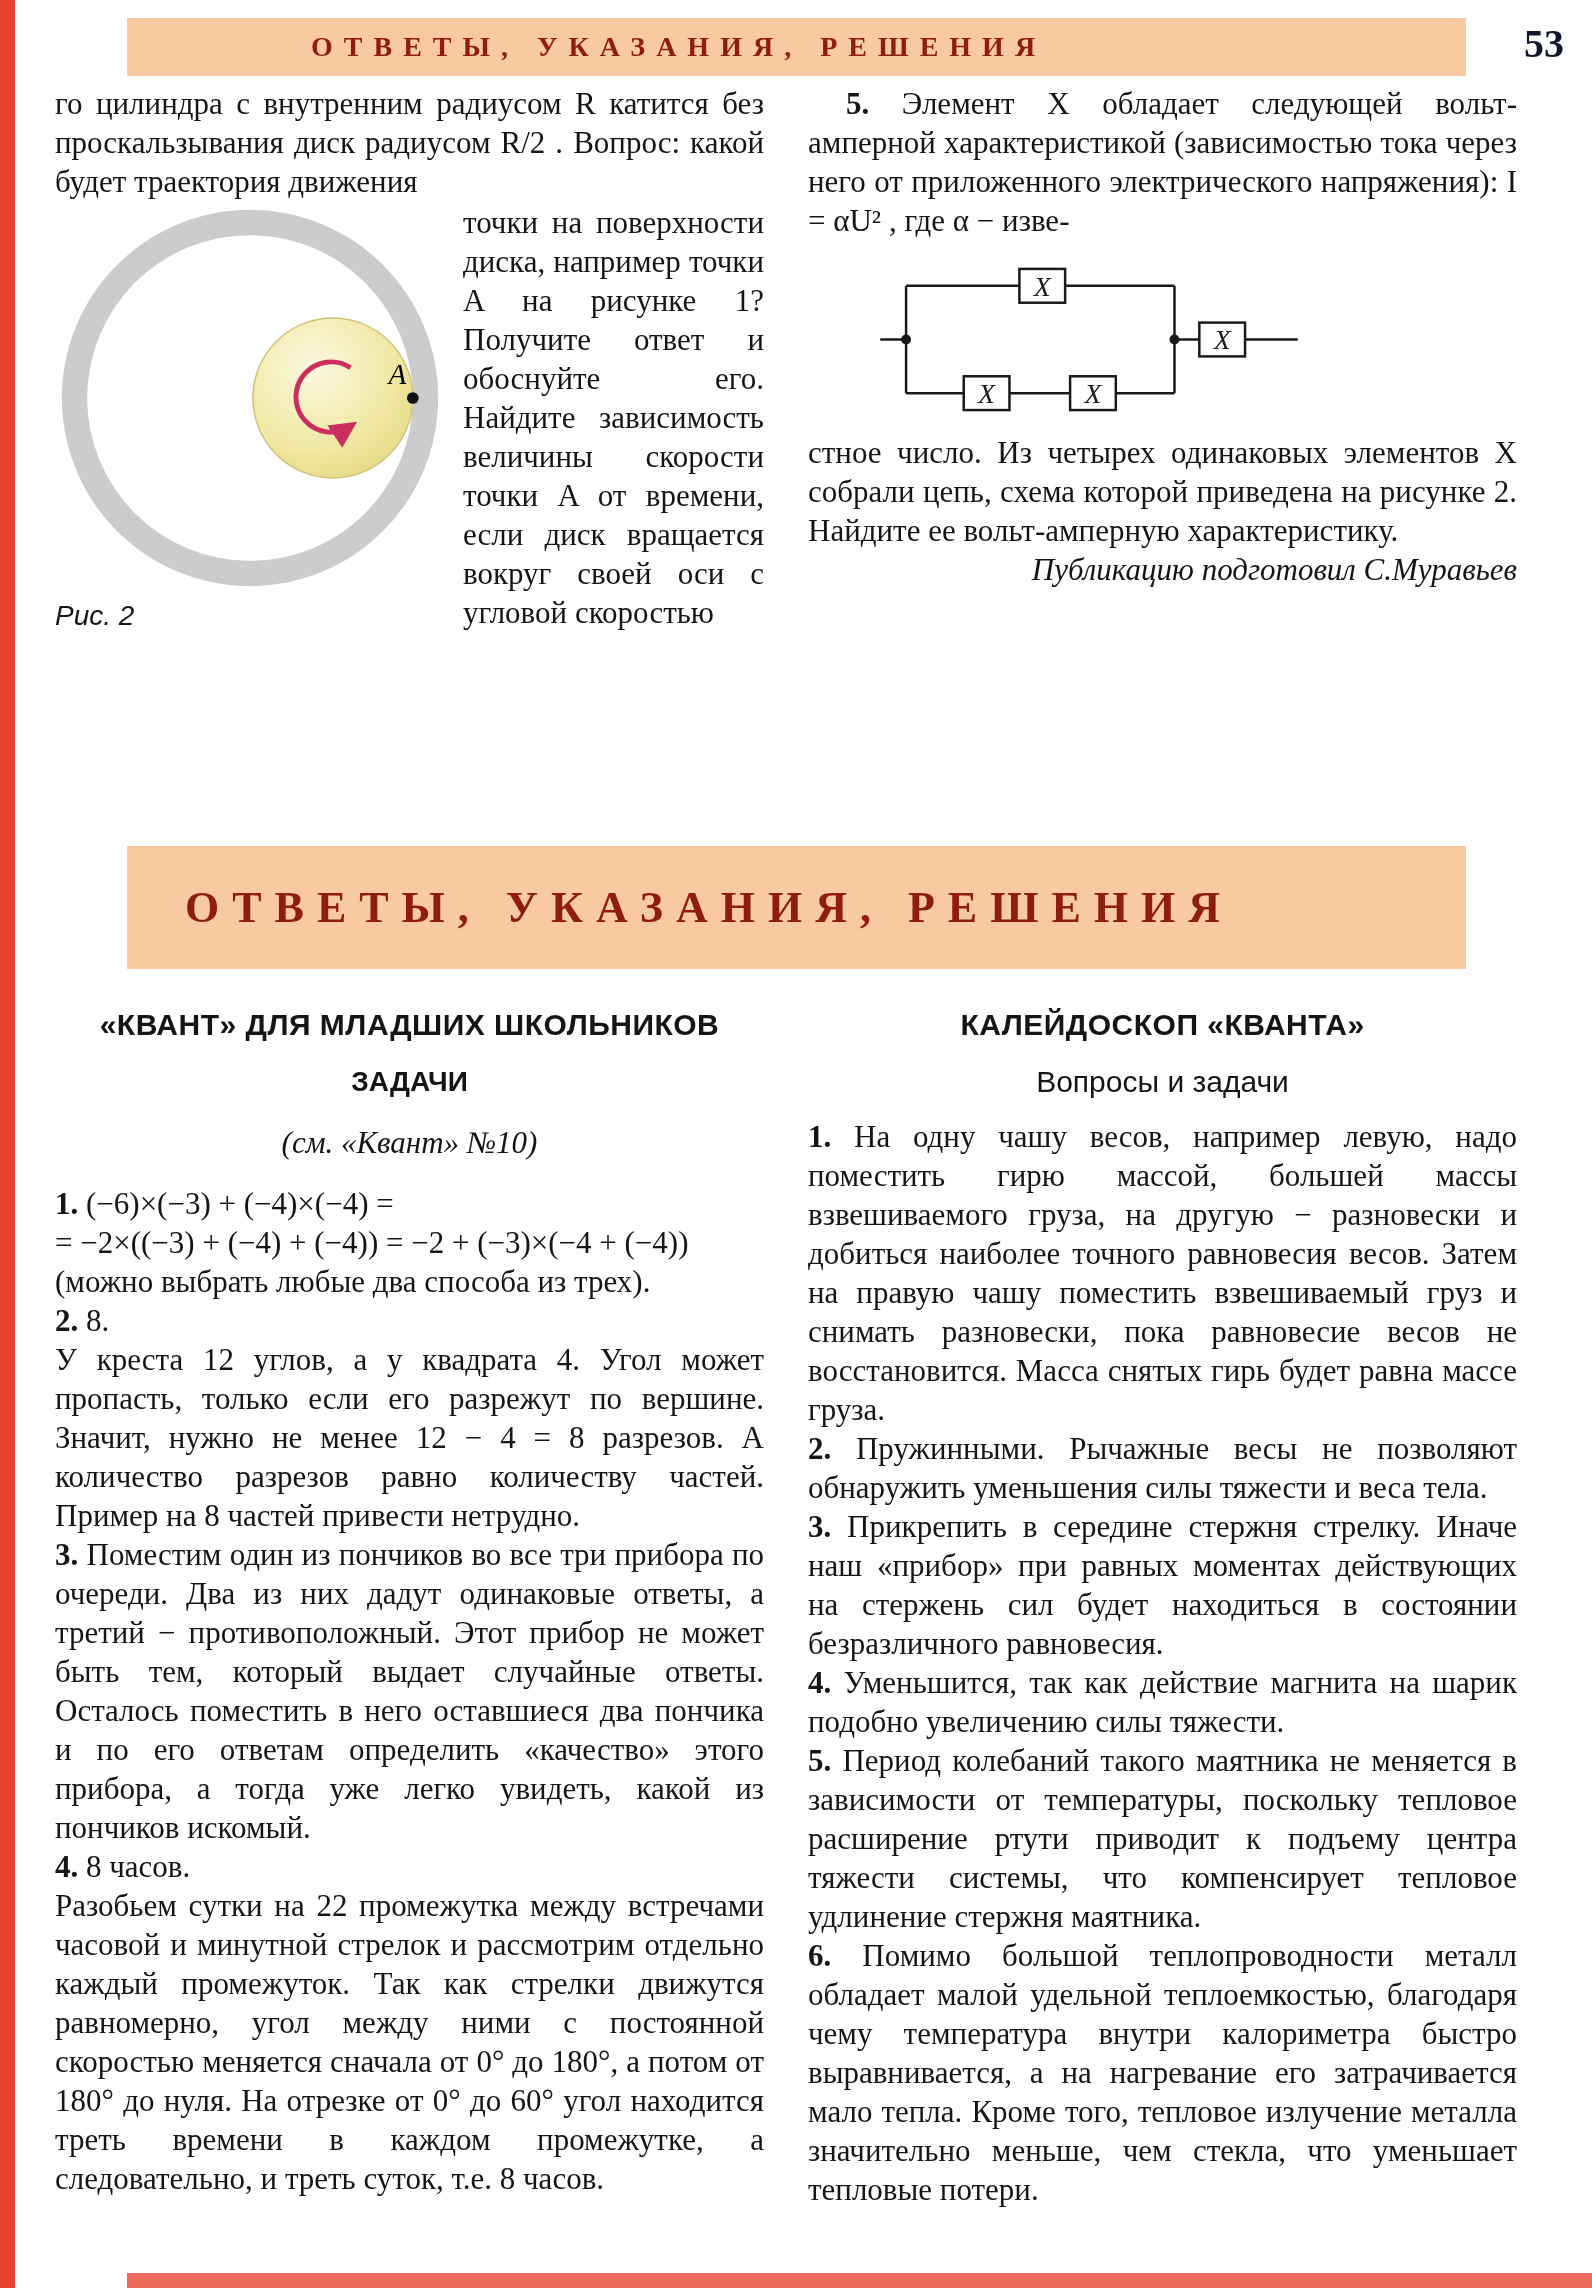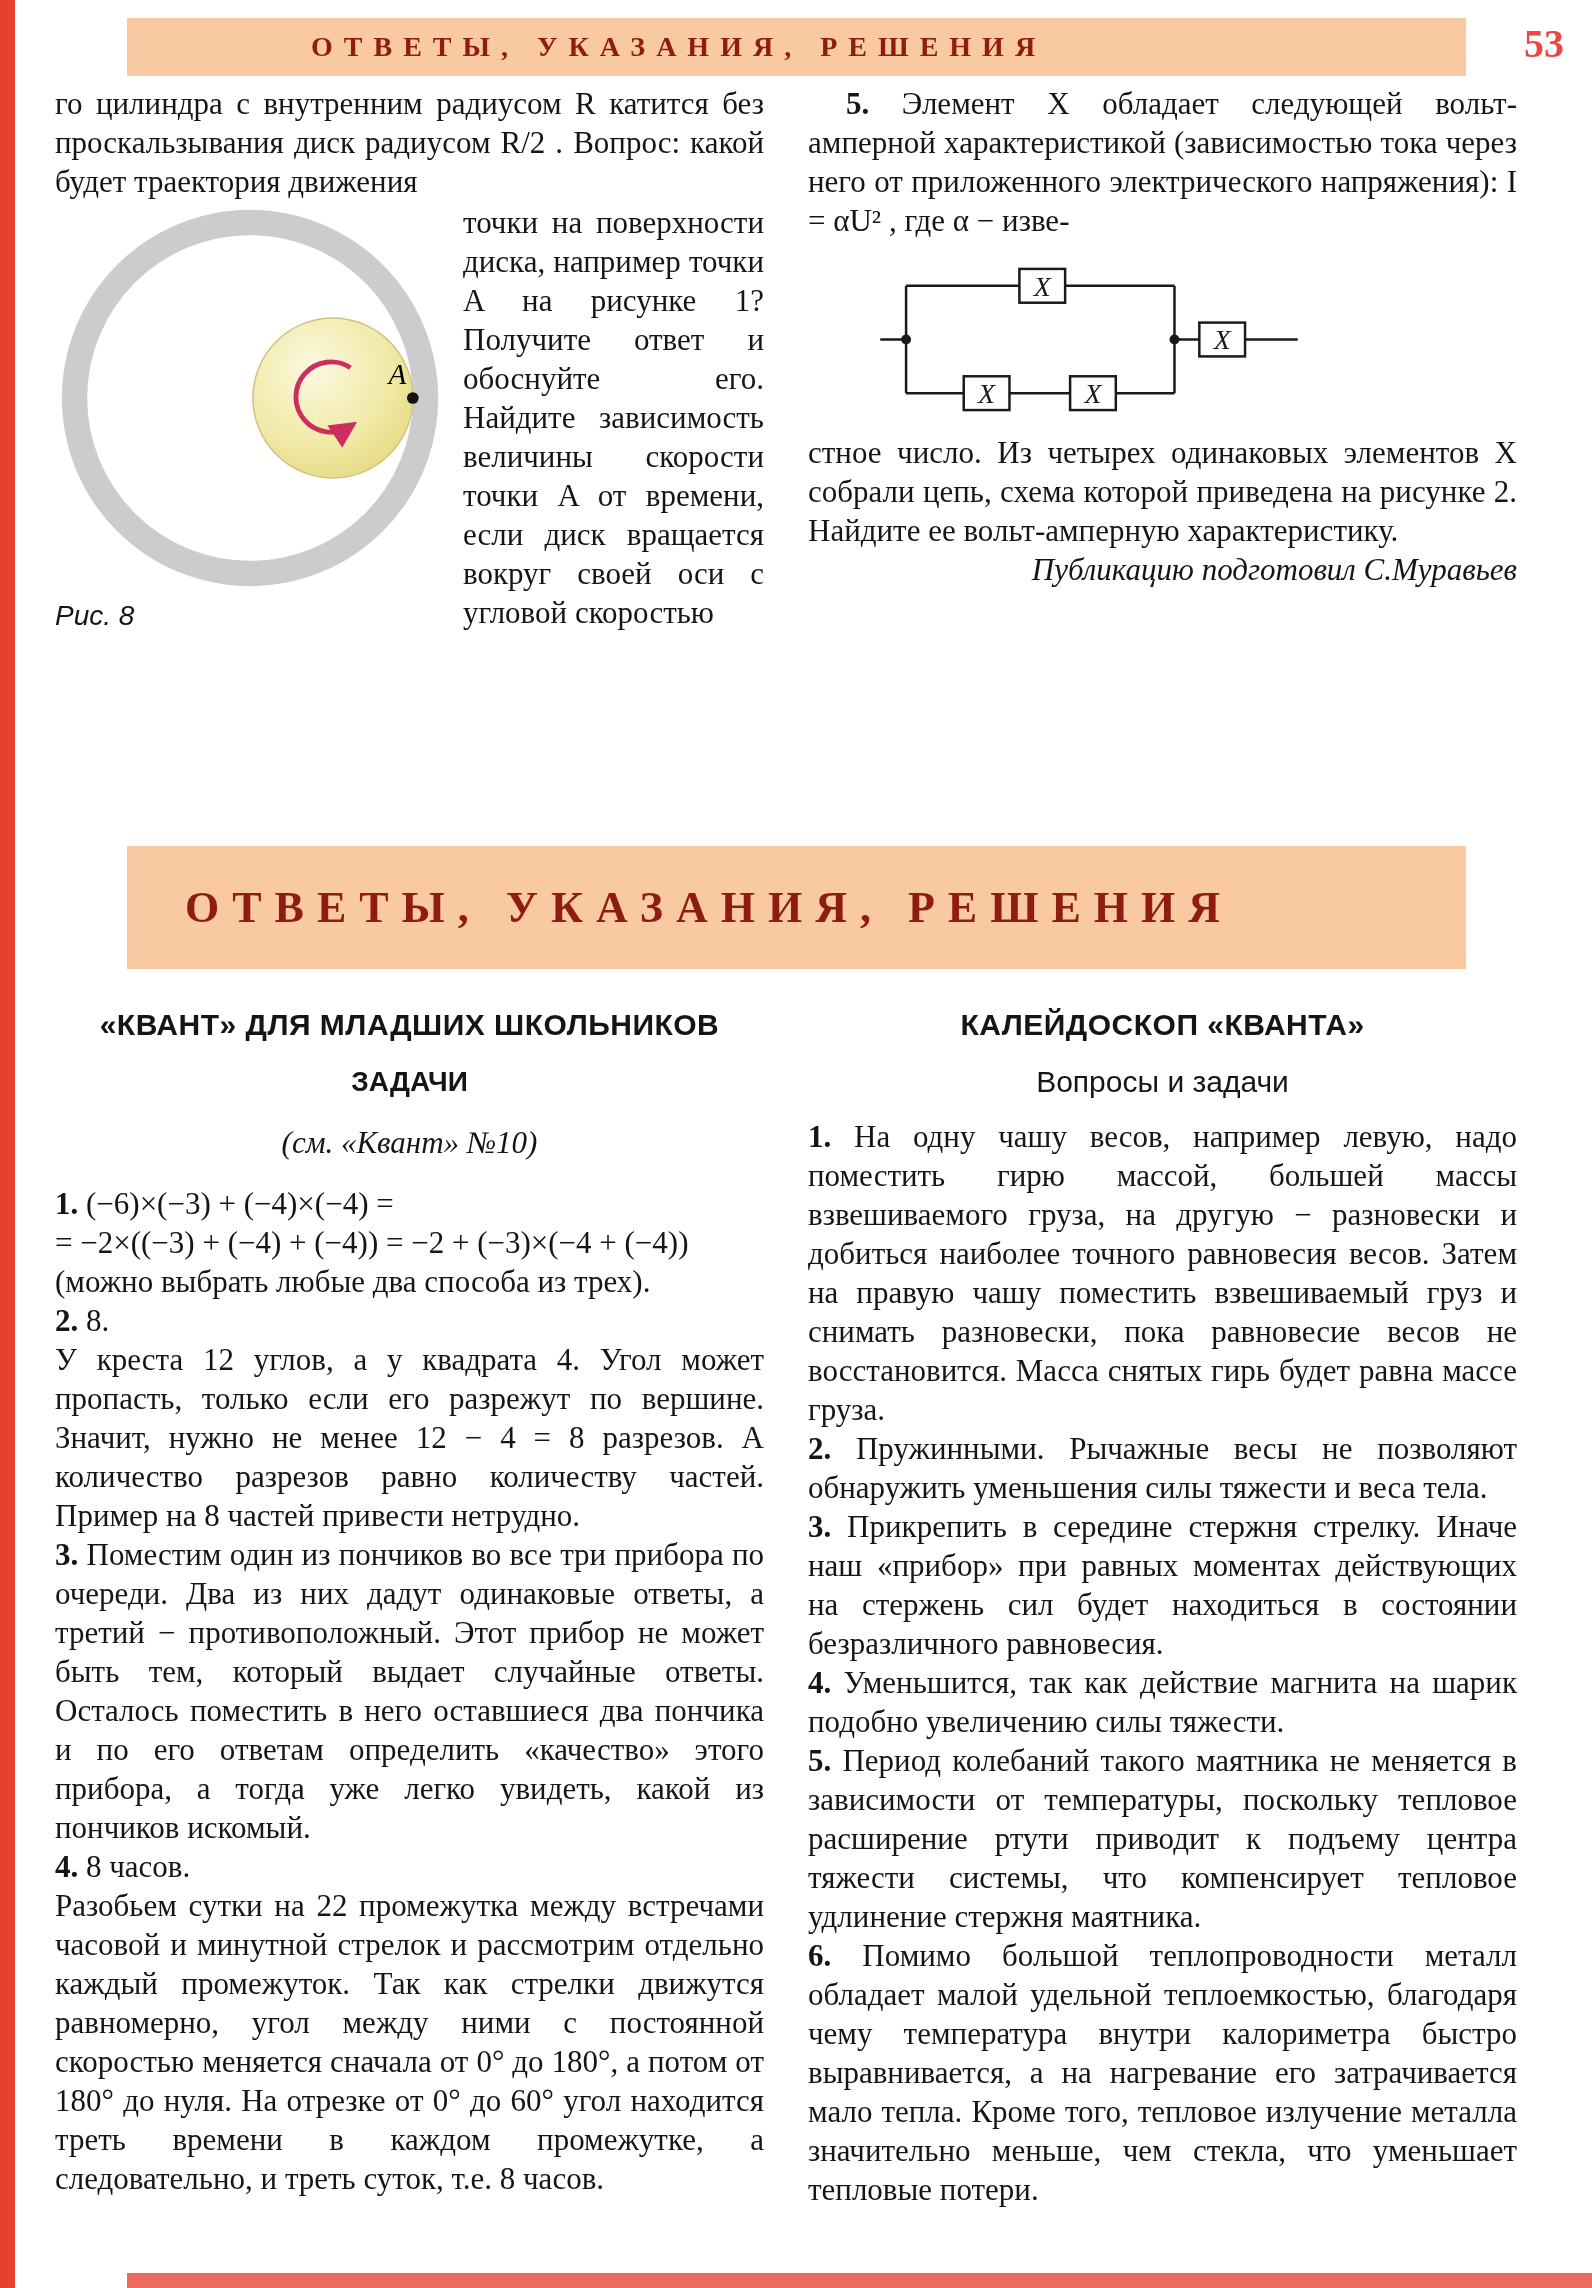--- a/index.html
+++ b/index.html
@@ -16,21 +16,21 @@
   .header-band {
     position:absolute; top:18px; left:127px; width:1339px; height:58px;
     background:#f9c9a2; display:flex; align-items:center;
   }
   .header-title {
     margin-left:184px; font-weight:700; font-size:28px; letter-spacing:11px;
     color:#8e1c10;
   }
   .page-number {
     position:absolute; top:20px; right:28px;
-    font-size:40px; font-weight:700; color:#ef4444;
+    font-size:40px; font-weight:700; color:#0f172a;
   }
 
   .top-section, .answers-section {
     position:absolute; left:55px; width:1483px;
     display:flex; gap:44px;
   }
   .top-section { top:84px; }
   .answers-section { top:1003px; }
 
   .col { width:709px; font-size:31px; line-height:39px; }
@@ -106,21 +106,21 @@
                 <path d="M 0 0 L 10 5 L 0 10 z" fill="#cc2f5e"></path>
               </marker>
             </defs>
             <circle cx="200" cy="200" r="193" fill="#cccccc"></circle>
             <circle cx="200" cy="200" r="167" fill="#ffffff"></circle>
             <circle cx="285" cy="200" r="82" fill="url(#yellowGrad)" stroke="#cfc27a" stroke-width="1.5"></circle>
             <path d="M 303 169 A 36 36 0 1 0 303 229" stroke="#cc2f5e" stroke-width="5" fill="none" marker-end="url(#arrowhead)"></path>
             <circle cx="367" cy="200" r="6" fill="#111111"></circle>
             <text x="342" y="186" class="fig-label" font-size="30">A</text>
           </svg>
-          <figcaption class="fig-caption">Рис. 8</figcaption>
+          <figcaption class="fig-caption">Рис. 2</figcaption>
         </figure>
         <p class="just beside">точки на поверхности диска, например точки A на рисунке 1? Получите ответ и обоснуйте его. Найдите зависимость величины скорости точки A от времени, если диск вращается вокруг своей оси с угловой скоростью</p>
       </div>
     </div>
 
     <div class="col">
       <p class="just indent"><b class="num">5.</b> <span>Элемент X обладает следующей вольт-амперной характеристикой (зависимостью тока через него от приложенного электрического напряжения):  I = αU² , где  α  − изве-</span></p>
       <figure class="fig2">
         <svg viewBox="0 0 432 168">
           <g stroke="#1a1a1a" stroke-width="2.5" fill="none">

